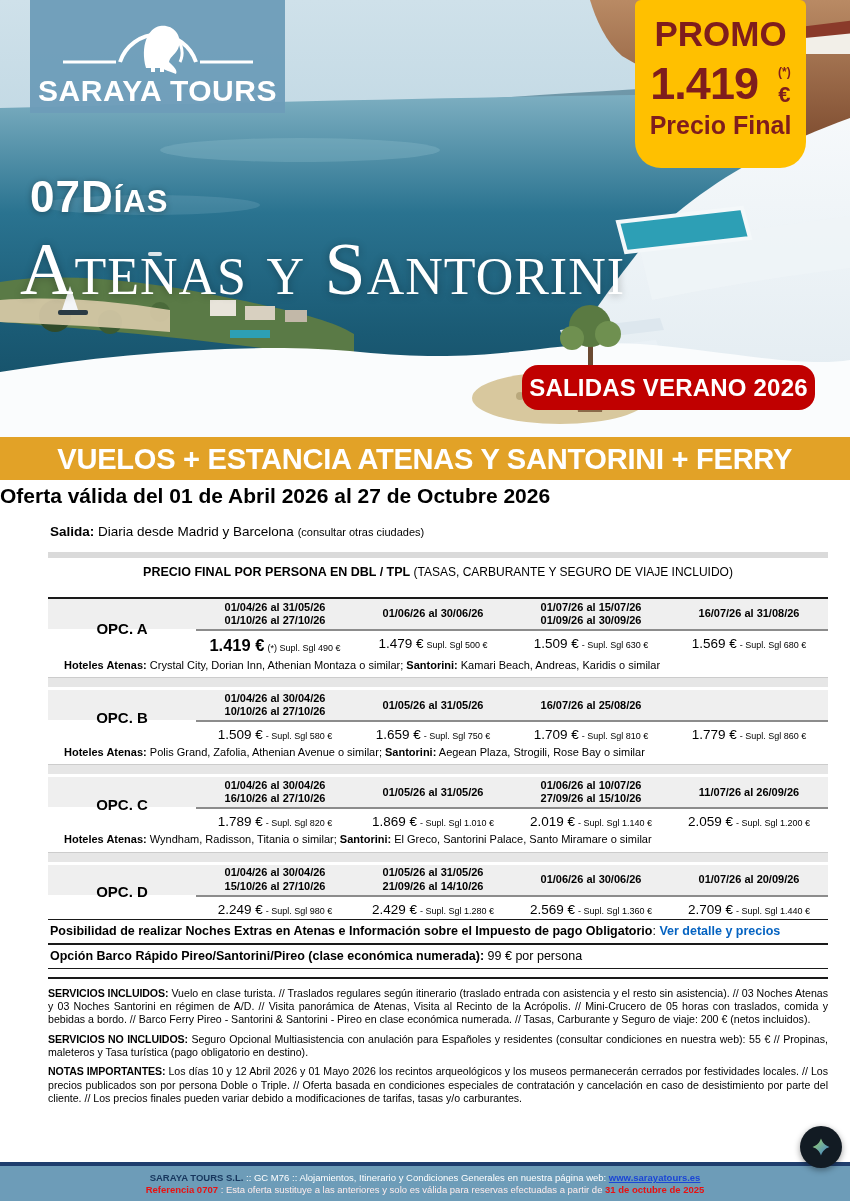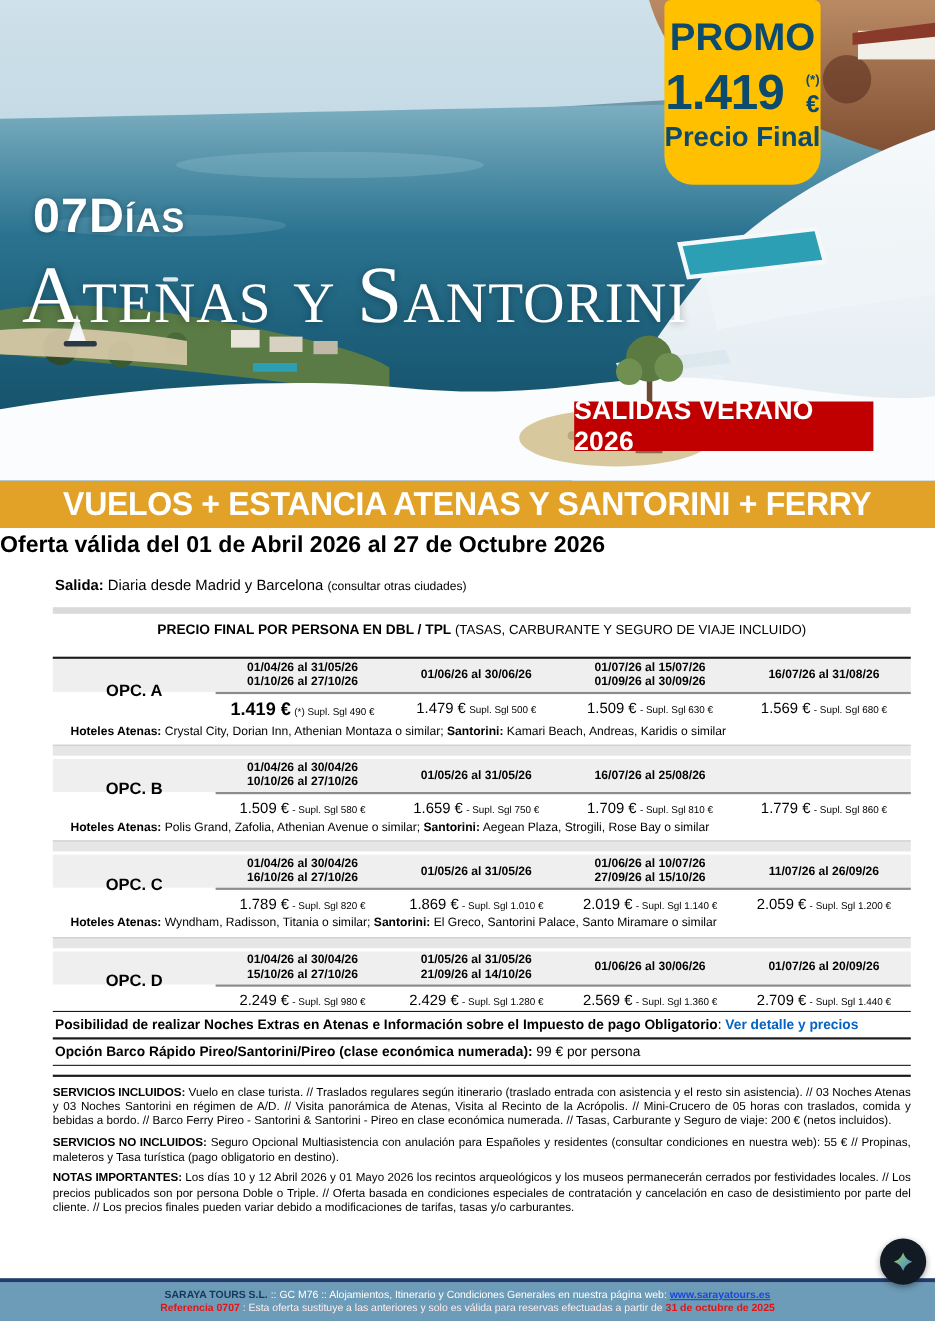--- a/index.html
+++ b/index.html
@@ -5,41 +5,41 @@
   html,body{margin:0;padding:0;background:#fff;}
   .page{position:relative;width:850px;height:1201px;overflow:hidden;background:#fff;
         font-family:"Liberation Sans",sans-serif;color:#000;}
   
   .hero{position:relative;width:850px;height:437px;overflow:hidden;}
   .hero svg.scene{position:absolute;inset:0;display:block;}
   .logo-box{position:absolute;left:30px;top:0;width:255px;height:113px;
             background:rgba(109,156,184,.95);display:flex;flex-direction:column;
             align-items:center;justify-content:flex-start;padding-top:6px;box-sizing:border-box;}
   .logo-text{color:#fff;font-weight:bold;font-size:30px;letter-spacing:.5px;margin-top:-4px;}
-  .promo-box{position:absolute;left:604px;top:0;width:142px;height:168px;
+  .promo-box{position:absolute;left:635px;top:0;width:171px;height:168px;
              background:var(--c-gold,#FFC000);border-radius:6px 6px 26px 26px;
              display:flex;flex-direction:column;align-items:center;box-sizing:border-box;
-             padding-top:16px;color:#0c4a6e;}
+             padding-top:16px;color:#7f1d1d;}
   .promo-label{font-weight:bold;font-size:35px;line-height:1;}
   .promo-price-row{display:flex;align-items:flex-end;margin-top:10px;line-height:1;gap:16px;}
   .promo-amount{font-weight:bold;font-size:45px;letter-spacing:-1px;}
   .promo-cur-stack{display:flex;flex-direction:column;align-items:center;margin-left:4px;}
   .promo-ast{font-weight:bold;font-size:12px;line-height:1;margin-bottom:6px;}
   .promo-eur{font-weight:bold;font-size:22px;line-height:1;}
   .promo-final{font-weight:bold;font-size:25px;margin-top:7px;line-height:1;}
   .days-title{position:absolute;left:30px;top:172px;color:#fff;font-weight:bold;
               font-size:44px;font-variant:small-caps;letter-spacing:1px;
               text-shadow:0 1px 6px rgba(0,0,0,.35);}
   .main-title{position:absolute;left:20px;top:232px;color:#fff;
               font-family:"Liberation Serif",serif;font-size:74px;line-height:1;
               font-variant:small-caps;letter-spacing:1px;white-space:nowrap;
               text-shadow:0 1px 8px rgba(0,0,0,.30);}
-  .season-badge{position:absolute;left:522px;top:365px;width:272px;height:45px;
+  .season-badge{position:absolute;left:522px;top:365px;width:293px;height:45px;
                 background:var(--c-red,#C00000);color:#fff;font-weight:bold;font-size:24px;
-                display:flex;align-items:center;justify-content:center;letter-spacing:.2px;}
+                display:flex;align-items:center;justify-content:center;letter-spacing:.2px;border-radius:16px;}
   
   .package-banner{width:850px;height:43px;background:var(--c-amber,#E2A227);
                   display:flex;align-items:center;justify-content:center;}
   .package-banner span{color:#fff;font-weight:bold;font-size:30px;letter-spacing:-.3px;
                        transform:scaleX(.97);white-space:nowrap;}
   
   .validity{margin:4px 0 0;font-weight:bold;font-size:21px;}
   .salida{margin:16px 0 0 50px;font-size:13.5px;}
   .salida b{font-size:13.5px;}
   .salida .note{font-size:11px;}
@@ -166,20 +166,32 @@
         <circle cx="548" cy="406" r="4" fill="#c4b086"></circle>
       <circle cx="584" cy="400" r="4" fill="#b9a87c"></circle>
         <circle cx="610" cy="392" r="3.5" fill="#c4b086"></circle>
       <path d="M572,368 L608,368 L602,412 L578,412 Z" fill="#8a6a4a"></path>
       <rect x="588" y="342" width="5" height="28" fill="#6a4a32"></rect>
       <circle cx="590" cy="326" r="21" fill="#5a7a42"></circle>
       <circle cx="572" cy="338" r="12" fill="#6f9050"></circle>
       <circle cx="608" cy="334" r="13" fill="#6f9050"></circle>
     </svg>
 
+    <div class="logo-box">
+      <svg width="200" height="72" viewBox="0 0 200 72" aria-hidden="true">
+        <path d="M5,56 L58,56" stroke="#fff" stroke-width="3"></path>
+        <path d="M142,56 L195,56" stroke="#fff" stroke-width="3"></path>
+        <path d="M62,56 A40,40 0 0 1 138,56" fill="none" stroke="#fff" stroke-width="4"></path>
+        <path d="M88,62 C82,40 90,22 102,20 C114,18 124,28 121,40 C119,48 112,50 111,56 C115,60 120,64 118,68 C112,66 106,63 102,62 Z" fill="#fff"></path>
+        <rect x="93" y="52" width="4" height="14" fill="#fff"></rect>
+        <rect x="102" y="52" width="4" height="14" fill="#fff"></rect>
+        <path d="M118,32 C124,38 126,48 122,56" fill="none" stroke="#fff" stroke-width="3"></path>
+      </svg>
+      <div class="logo-text">SARAYA TOURS</div>
+    </div>
 
     <div class="promo-box">
       <div class="promo-label">PROMO</div>
       <div class="promo-price-row">
         <span class="promo-amount">1.419</span>
         <span class="promo-cur-stack">
           <span class="promo-ast">(*)</span>
           <span class="promo-eur">€</span>
         </span>
       </div>

